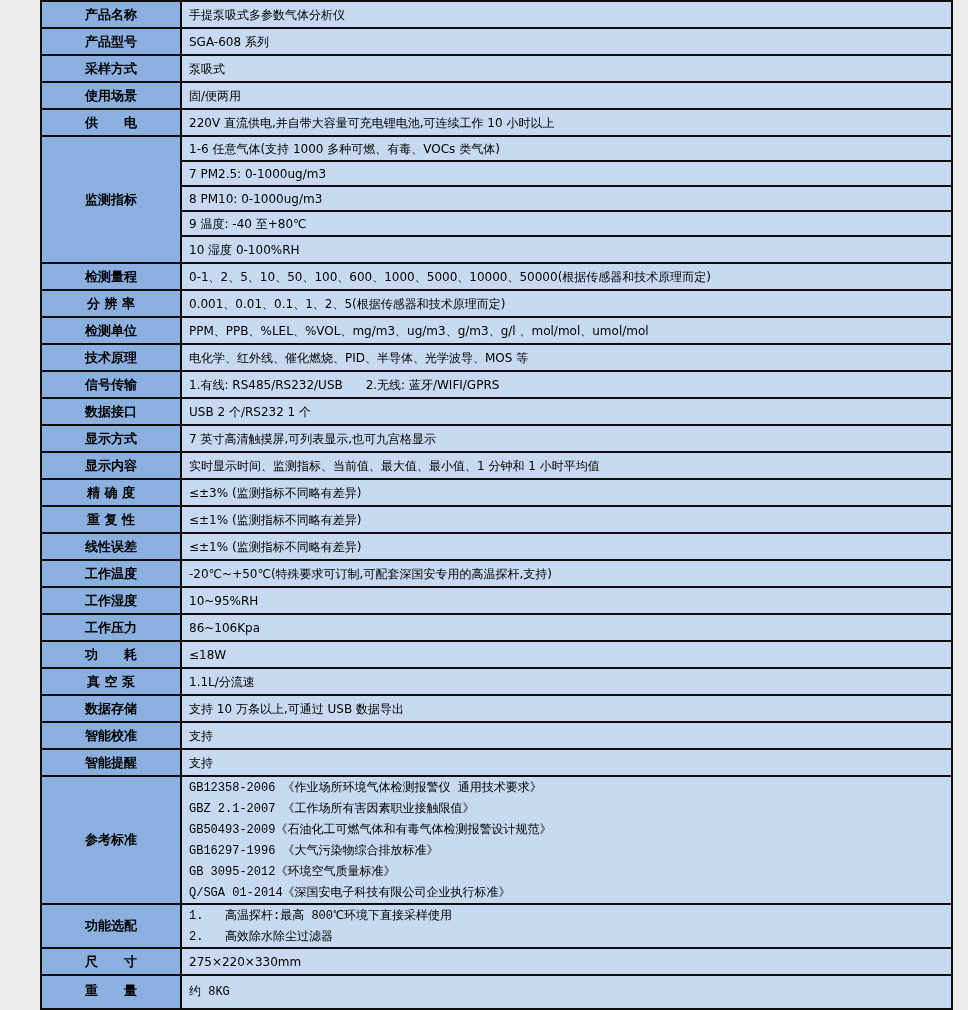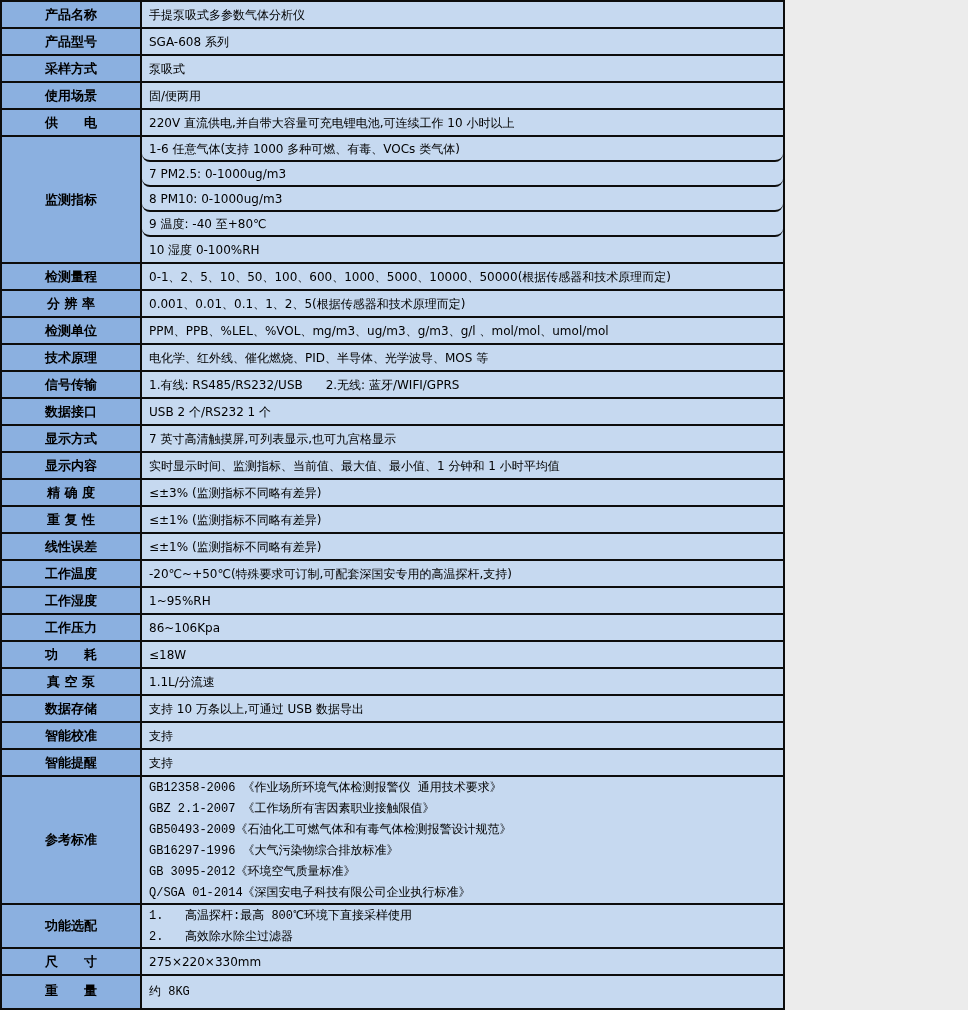--- a/index.html
+++ b/index.html
@@ -1,25 +1,26 @@
 <!DOCTYPE html>
 <html style="--label-bg: #8bb0e0; --value-bg: #c6d9f0; --border: #0d0d0d;"><head>
 <meta charset="utf-8">
 <style>
   * { margin:0; padding:0; box-sizing:border-box; }
   html,body { width:968px; height:1010px; background:#ececec; overflow:hidden; }
   body { font-family:"DejaVu Sans","Liberation Sans",sans-serif; color:#000; }
 
   .spec-table {
-    width:785px;
+    width:913px;
     height:1010px;
     border:2px solid var(--border,#0d0d0d);
     display:flex;
     flex-direction:column;
     background:var(--value-bg,#c6d9f0);
+    margin-left:40px;
   }
   .spec-row {
     display:flex;
     border-bottom:2px solid var(--border,#0d0d0d);
     flex:0 0 auto;
   }
   .spec-row:last-child { border-bottom:none; flex:1 0 auto;font-family:Liberation Mono, monospace; }
 
   .label-cell {
     width:140px;
@@ -50,21 +51,20 @@
     font-size:12px;
     line-height:16px;
     white-space:pre-wrap;
     padding:0 4px 0 7px;
   }
   
   .value-line.cell {
     min-height:25px;
     display:flex;
     align-items:center;
-    border-radius:8px;
   }
   .value-line.cell.divided { border-bottom:2px solid var(--border,#0d0d0d); }
   .value-line.cell.divided:last-child { border-bottom:none; }
   
   .value-line.plain {
     min-height:21px;
     display:flex;
     align-items:center;
     font-family:Liberation Mono, monospace;
   }
@@ -181,21 +181,21 @@
     </div>
     <div class="spec-row">
       <div class="label-cell">工作温度</div>
       <div class="value-col">
         <div class="value-line cell">-20℃~+50℃(特殊要求可订制,可配套深国安专用的高温探杆,支持)</div>
       </div>
     </div>
     <div class="spec-row">
       <div class="label-cell">工作湿度</div>
       <div class="value-col">
-        <div class="value-line cell">1~95%RH</div>
+        <div class="value-line cell">10~95%RH</div>
       </div>
     </div>
     <div class="spec-row">
       <div class="label-cell">工作压力</div>
       <div class="value-col">
         <div class="value-line cell">86~106Kpa</div>
       </div>
     </div>
     <div class="spec-row">
       <div class="label-cell">功　　耗</div>

